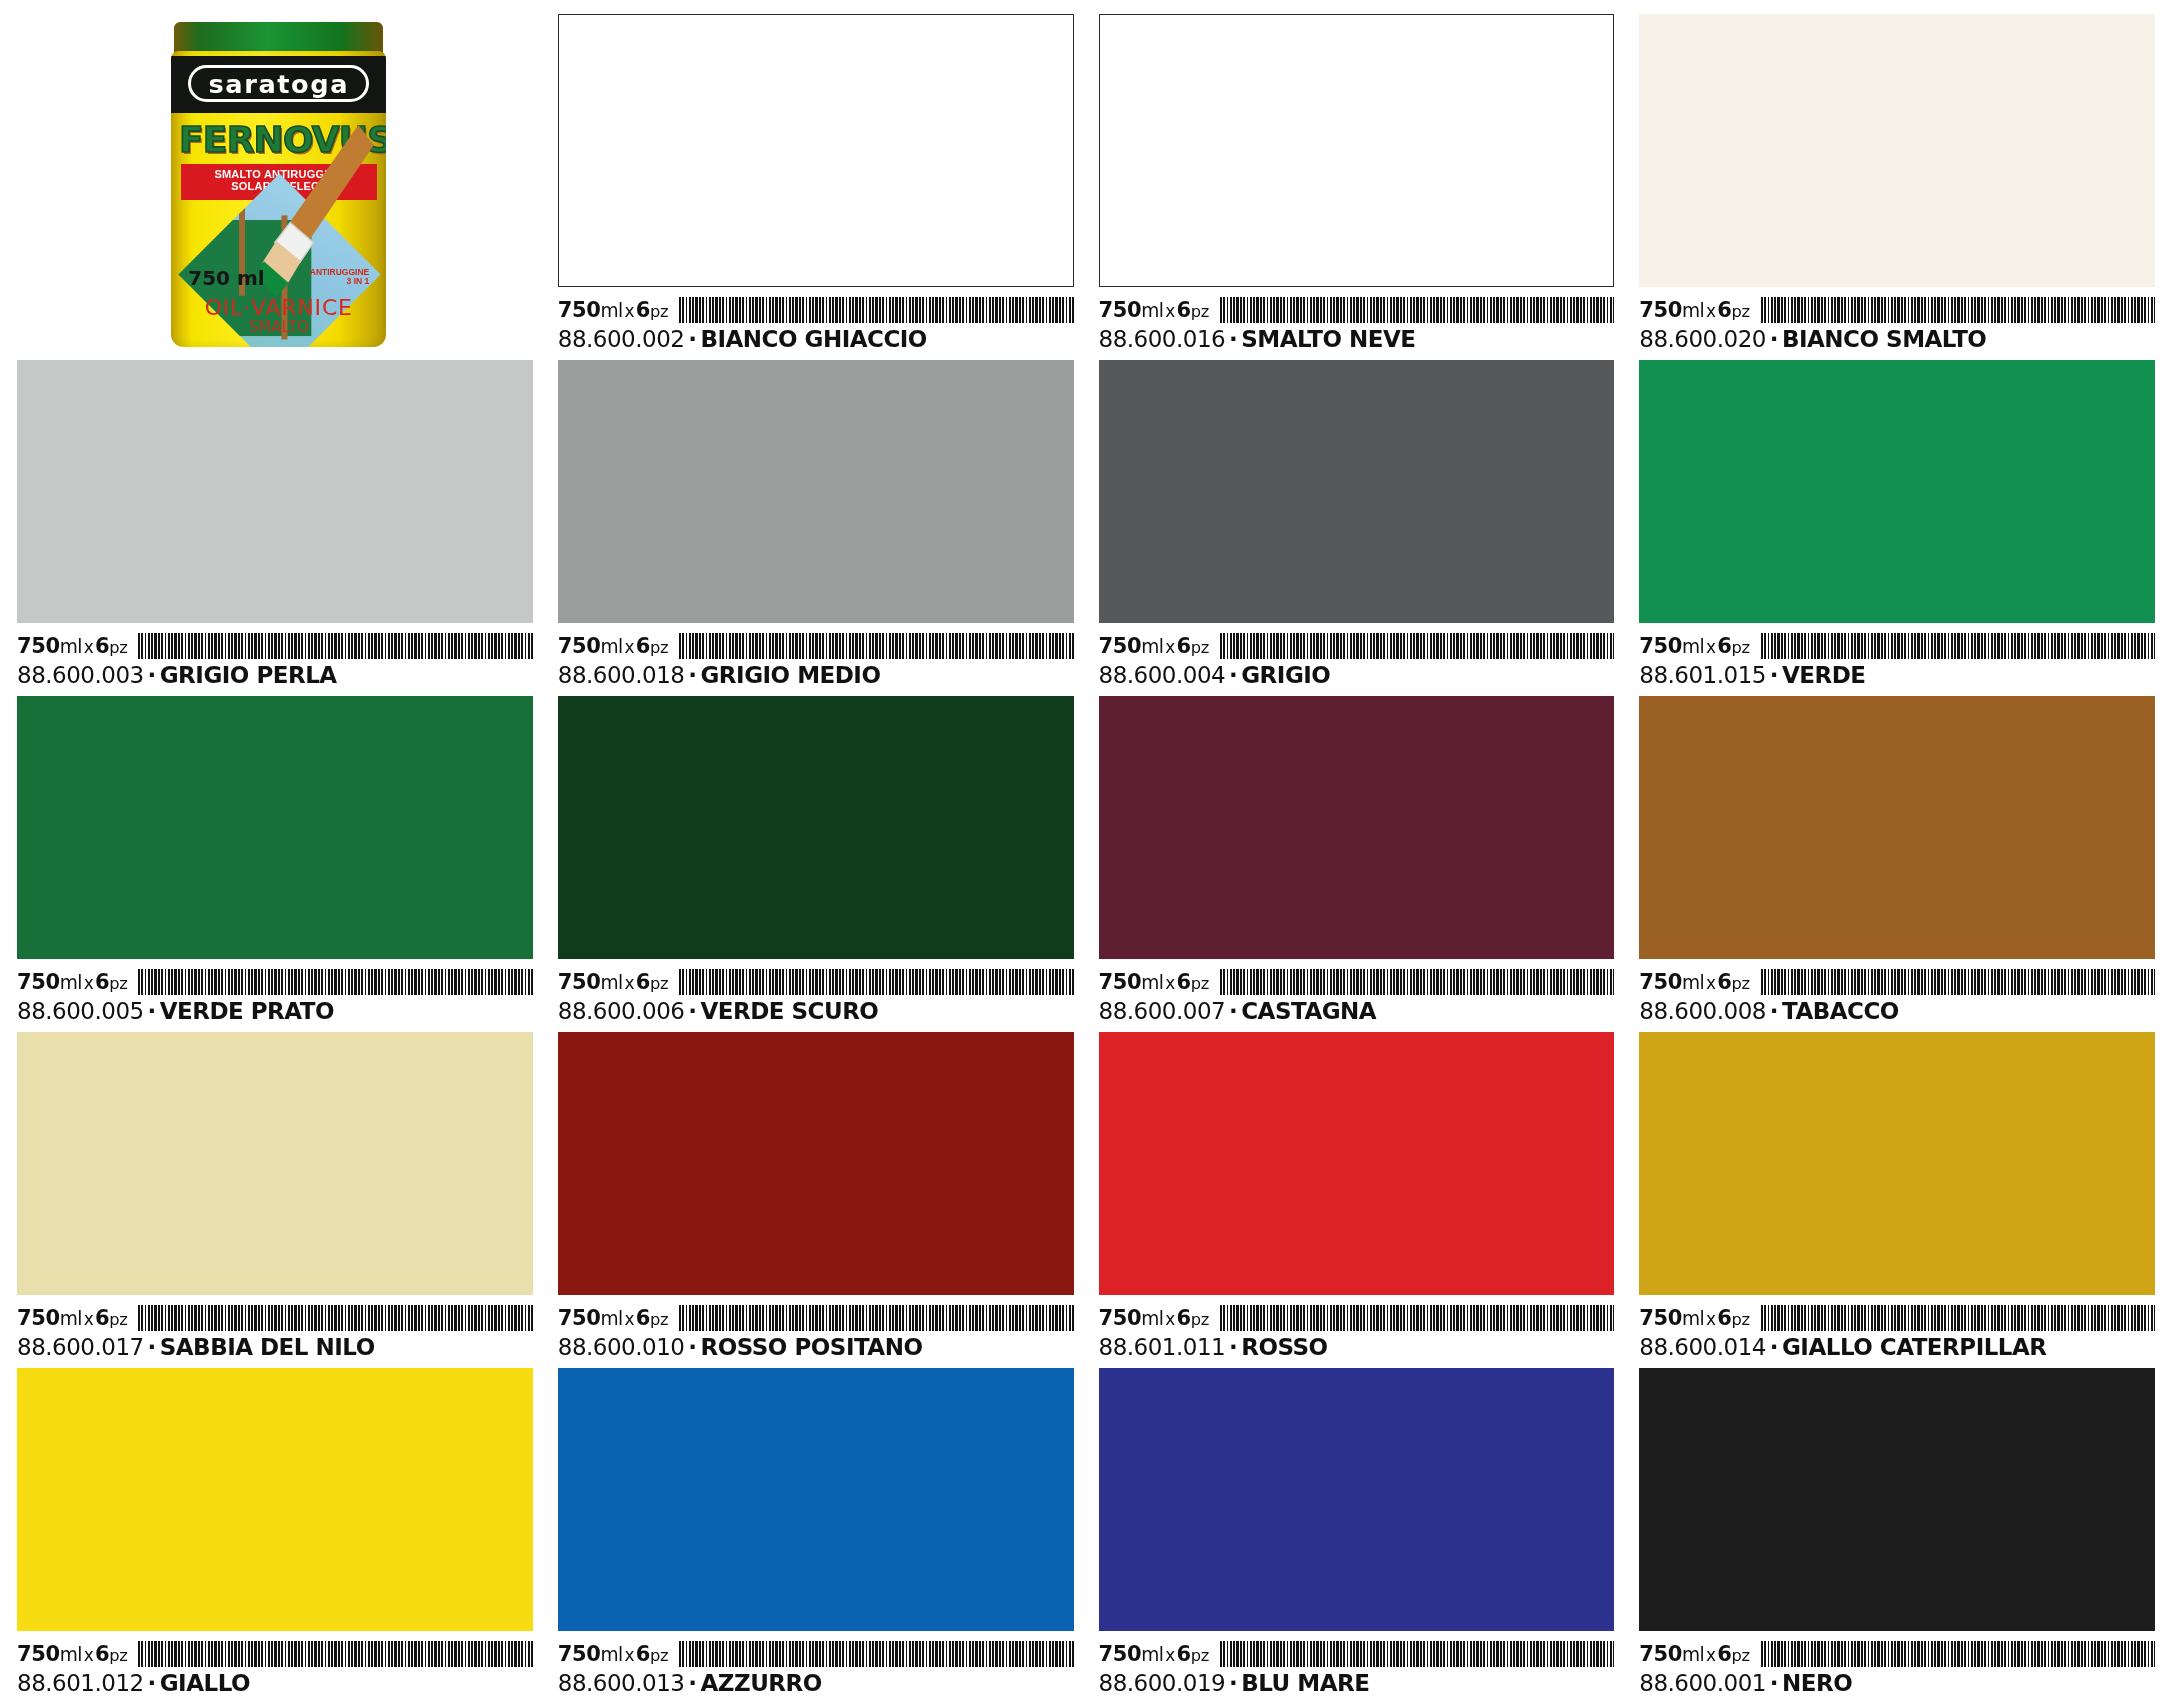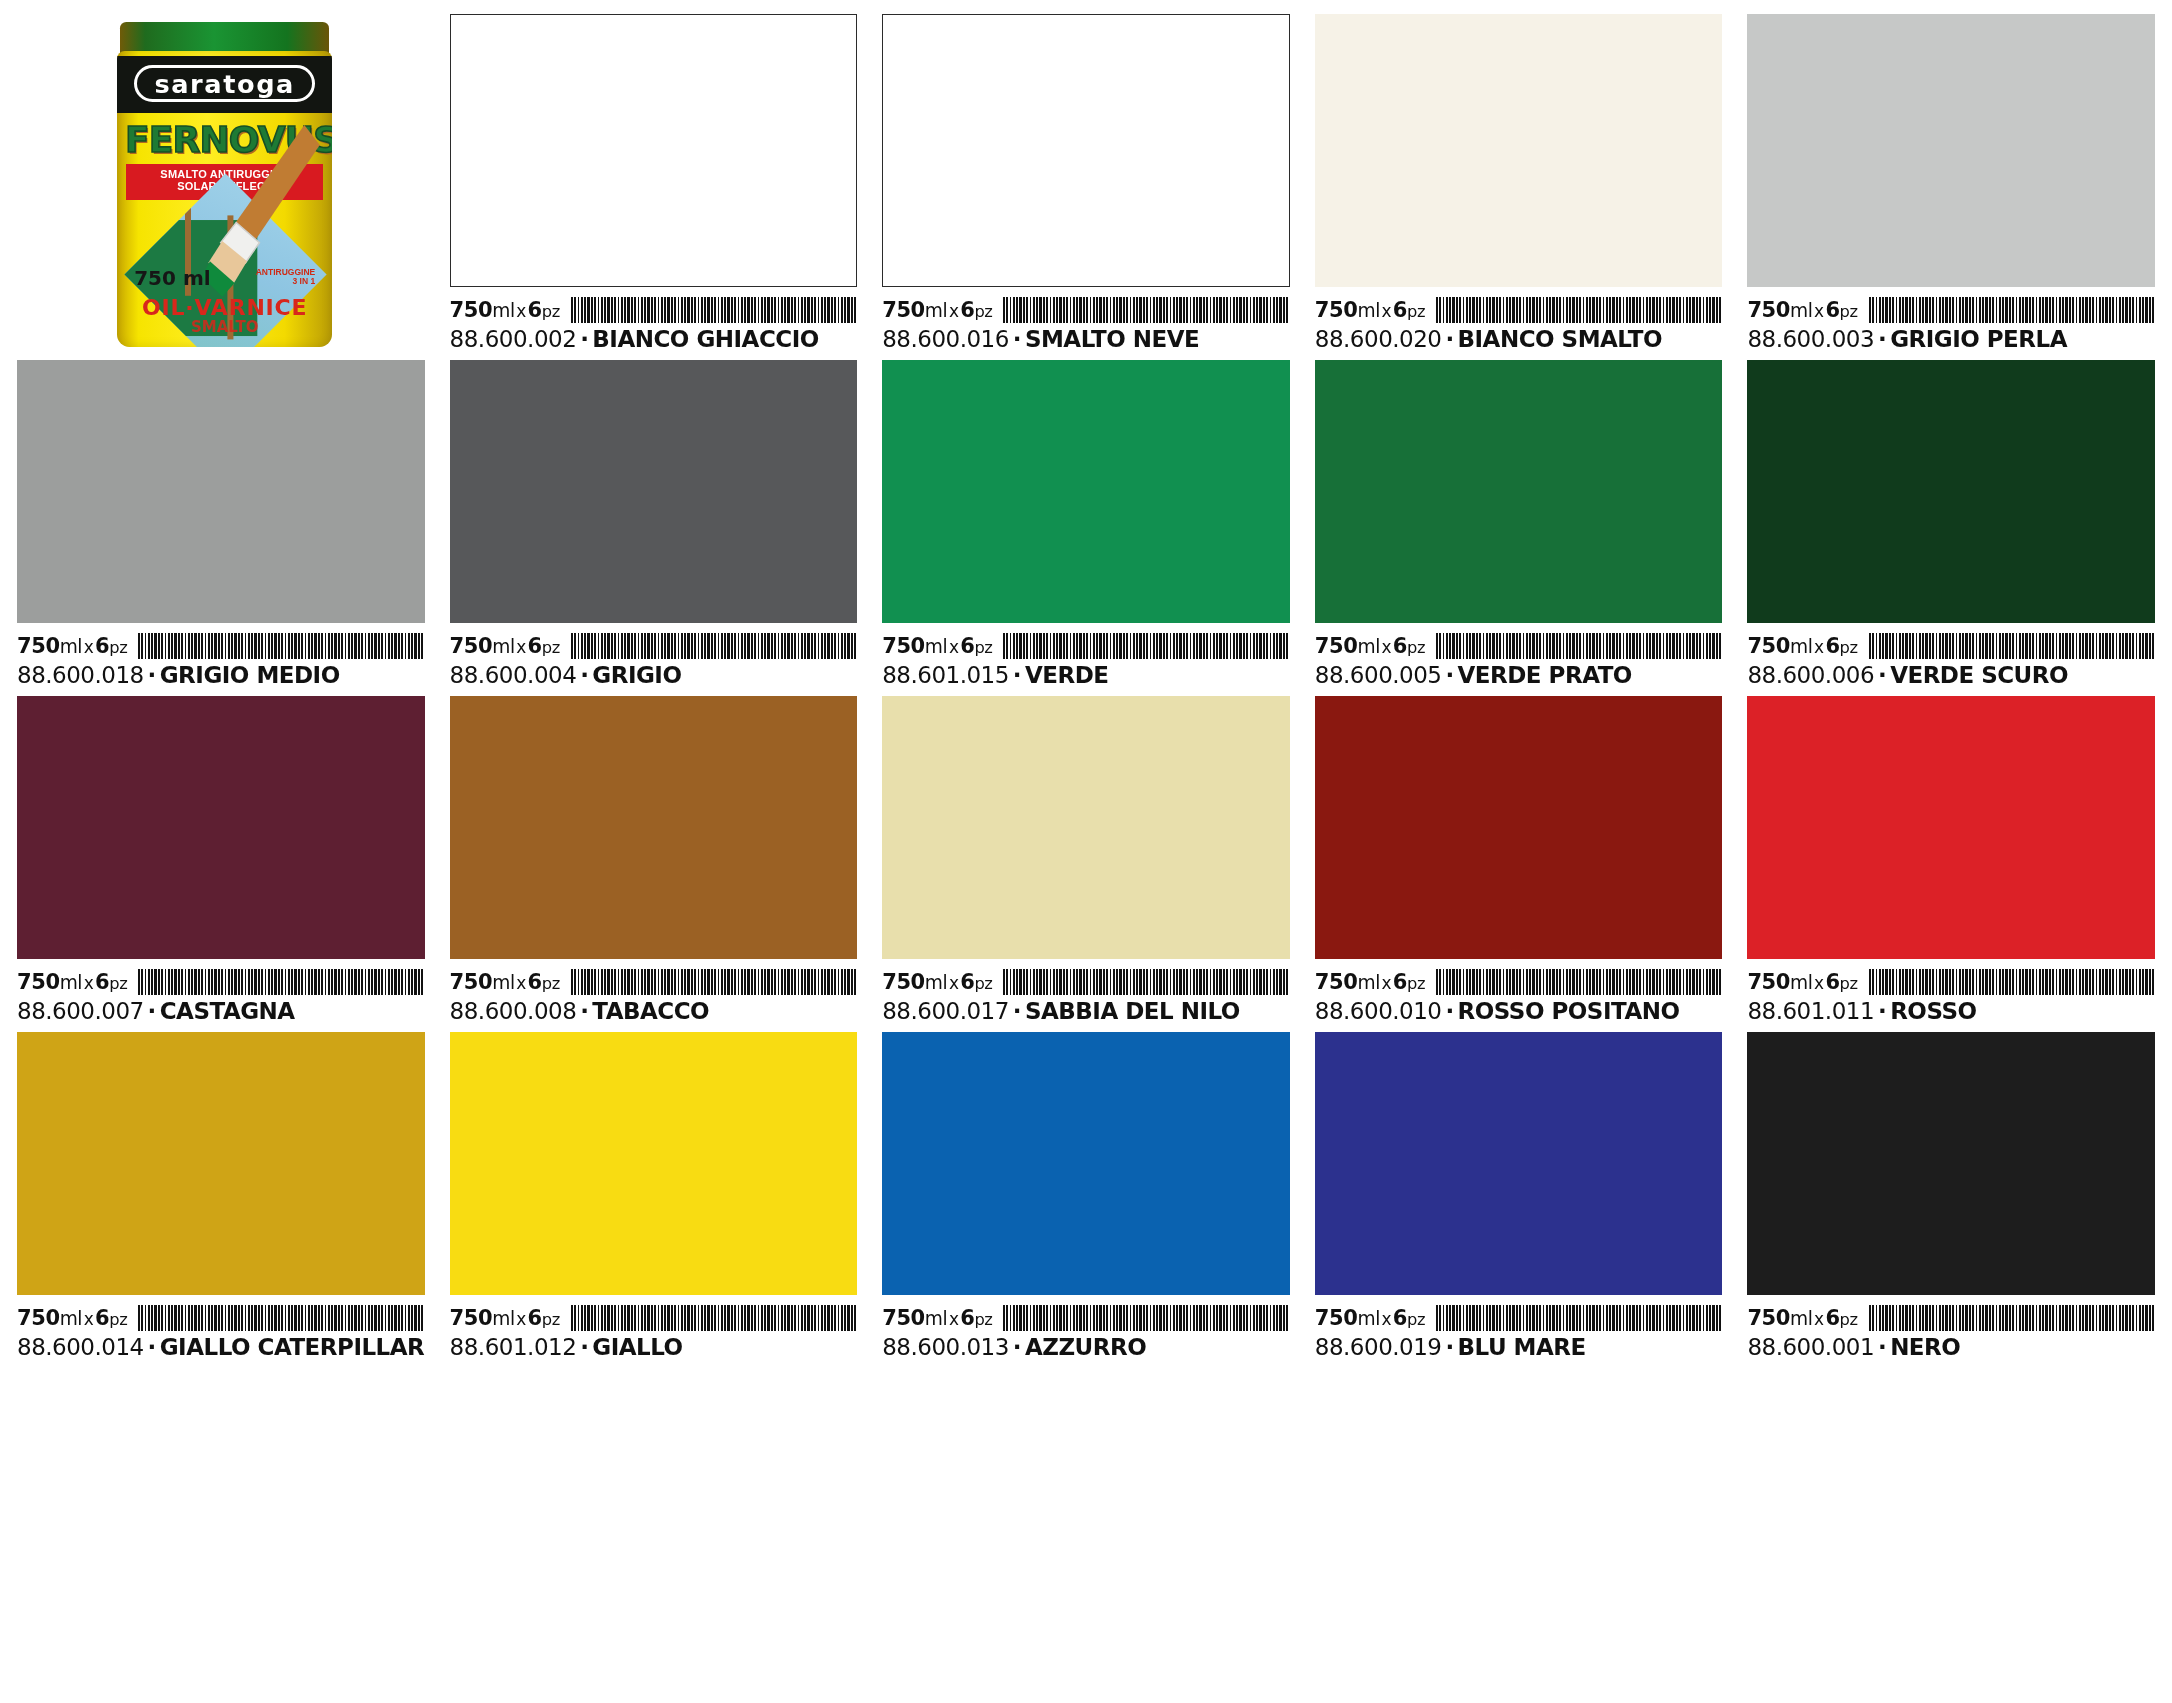--- a/index.html
+++ b/index.html
@@ -18,21 +18,21 @@
     position: relative;
     width: 2172px;
     height: 1704px;
     box-sizing: border-box;
     padding: 14px 17px 7.8px 17px;
     background: #ffffff;
   }
 
   .grid {
     display: grid;
-    grid-template-columns: repeat(5, 1fr);
+    grid-template-columns: repeat(4, 1fr);
     grid-template-rows: repeat(5, 1fr);
     column-gap: 25px;
     row-gap: 7.8px;
     width: 100%;
     height: 100%;
   }
 
   .cell {
     position: relative;
     display: flex;
@@ -178,21 +178,21 @@
     color: #d02a14;
     text-align: right;
     line-height: 9.3px;
   }
   .tin-bottom {
     position: absolute;
     left: 0; right: 0; bottom: 11px;
     text-align: center;
     color: #d8271c;
     font-family: "DejaVu Sans", sans-serif;
-    font-weight: 700;
+    font-weight: 400;
     font-size: 22px;
     letter-spacing: 0.8px;
   }
   .tin-bottom small {
     display: block;
     font-size: 15px;
     letter-spacing: 0;
     margin-top: -1.6px;
     opacity: .85;
   }

